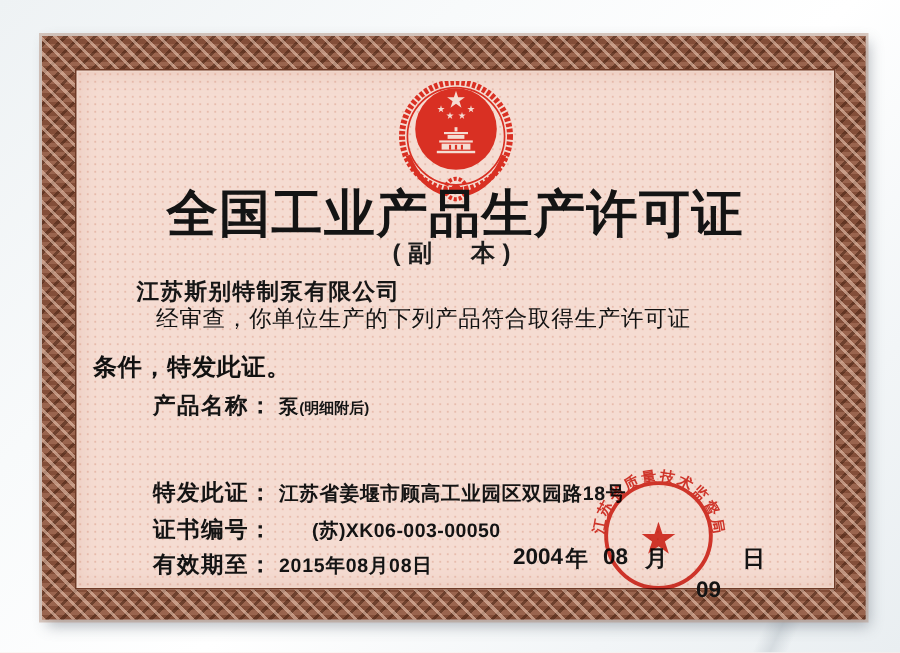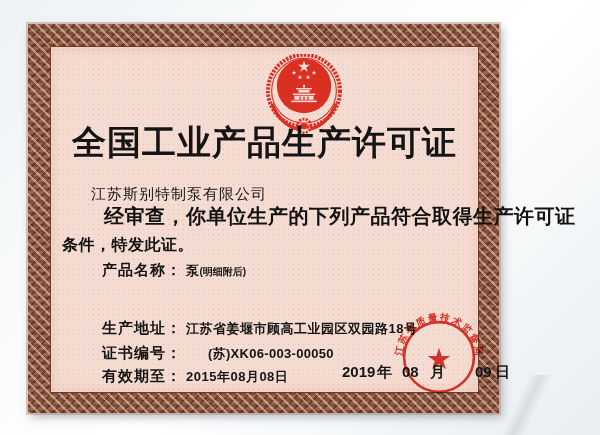--- a/index.html
+++ b/index.html
@@ -5,21 +5,21 @@
   html,body{margin:0;padding:0;}
   body{
     width:600px;height:435px;overflow:hidden;position:relative;
     font-family:"Liberation Sans","DejaVu Sans",sans-serif;
     background:linear-gradient(135deg,#eef2f4 0%,#f8fafb 30%,#ffffff 55%,#f2f5f7 80%,#e9eef1 100%);
   }
   .scan-crease{position:absolute;right:28px;bottom:0;width:90px;height:60px;
     background:linear-gradient(115deg,transparent 40%,rgba(170,180,188,.35) 50%,transparent 60%);}
   
   .cert{
-    position:absolute;left:28px;top:24px;width:471px;height:389px;
+    position:absolute;left:28px;top:24px;width:549px;height:389px;
     background-color:#8a5340;
     background-image:
       repeating-linear-gradient(45deg, rgba(240,205,185,.55) 0 2px, transparent 2px 7px),
       repeating-linear-gradient(-45deg, rgba(66,30,14,.5) 0 2px, transparent 2px 7px),
       repeating-linear-gradient(0deg, rgba(120,70,45,.4) 0 3px, rgba(190,140,110,.3) 3px 6px);
     padding:22px;box-sizing:border-box;
     box-shadow:0 0 0 2px rgba(178,140,120,.45), 3px 4px 9px rgba(90,100,110,.45);
   }
   .paper{
     position:relative;width:100%;height:100%;
@@ -28,33 +28,33 @@
     background-size:5px 5px;
     border:1px solid #6e3a26;
     box-shadow:inset 0 0 0 1px rgba(240,214,202,.9), inset 0 0 14px rgba(205,150,130,.35);
   }
   .abs{position:absolute;white-space:nowrap;}
   .emblem{left:213px;top:7px;width:80px;}
   .title{left:0;top:73px;width:100%;text-align:center;
     font-size:34px;font-weight:bold;color:#141414;letter-spacing:1px;}
   .subtitle{left:0;top:112px;width:100%;text-align:center;
     font-size:16px;font-weight:bold;color:#1c1c1c;letter-spacing:5px;}
-  .company{left:40px;top:138px;font-size:15px;font-weight:normal;color:#161616;letter-spacing:1px;text-align:center;}
-  .stmt1{left:53px;top:156px;font-size:20px;font-weight:bold;color:#111;letter-spacing:.5px;}
+  .company{left:40px;top:138px;font-size:15px;font-weight:bold;color:#161616;letter-spacing:1px;text-align:center;}
+  .stmt1{left:53px;top:156px;font-size:15px;font-weight:normal;color:#111;letter-spacing:.5px;}
   .stmt2{left:11px;top:188px;font-size:16px;font-weight:bold;color:#111;letter-spacing:.5px;}
   .field{left:51px;font-size:15px;font-weight:bold;color:#141414;}
   .f0{top:214px;text-align:right;}.f1{top:246px;}.f2{top:272px;}.f3{top:297px;}.f4{top:320px;}
   .flabel{letter-spacing:1px;}
   .fvalue{font-size:13px;margin-left:4px;letter-spacing:.5px;}
   .fvalue.mono{letter-spacing:.3px;margin-left:26px;}
   .fnote{font-size:10px;font-weight:bold;}
   .note{left:49px;top:333px;font-size:8.5px;font-weight:bold;color:#2a2a2a;letter-spacing:.5px;}
   .date{font-size:15px;font-weight:bold;color:#141414;top:316px;}
   .d-year{left:291px;}.d-yu{left:326px;}.d-month{left:351px;}.d-mu{left:379px;}
-  .d-day{left:424px;}.d-du{left:444px;}
+  .d-day{left:413px;margin-top:22px;}.d-du{left:444px;}
   .seal{left:340px;top:262px;width:96px;height:96px;opacity:.9;mix-blend-mode:multiply;}
 </style>
 </head>
 <body>
 
 <div class="scan-crease"></div>
 
 <div class="cert">
   <div class="paper">
 
@@ -91,40 +91,41 @@
         <rect x="34" y="58.2" width="32" height="2"></rect>
       </g>
       <g fill="#d93023">
         <rect x="44.2" y="53.2" width="1.7" height="4"></rect>
         <rect x="49.1" y="53.2" width="1.8" height="4"></rect>
         <rect x="54.1" y="53.2" width="1.7" height="4"></rect>
       </g>
     </svg>
 
     <div class="abs title">全国工业产品生产许可证</div>
+    <div class="abs subtitle">(副　本)</div>
 
     <div class="abs company">江苏斯别特制泵有限公司</div>
     <div class="abs stmt1">经审查，你单位生产的下列产品符合取得生产许可证</div>
     <div class="abs stmt2">条件，特发此证。</div>
 
     <div class="abs field f0">
       <span class="flabel">产品名称：</span><span class="fvalue">泵</span><span class="fnote">(明细附后)</span>
     </div>
     <div class="abs field f2">
-      <span class="flabel">生产地址：</span><span class="fvalue">江苏省姜堰市顾高工业园区双园路18号</span>
+      <span class="flabel">特发此证：</span><span class="fvalue">江苏省姜堰市顾高工业园区双园路18号</span>
     </div>
     <div class="abs field f3">
       <span class="flabel">证书编号：</span><span class="fvalue mono">(苏)XK06-003-00050</span>
     </div>
     <div class="abs field f4">
       <span class="flabel">有效期至：</span><span class="fvalue">2015年08月08日</span>
     </div>
 
 
-    <span class="abs date d-year">2019</span>
+    <span class="abs date d-year">2004</span>
     <span class="abs date d-yu">年</span>
     <span class="abs date d-month">08</span>
     <span class="abs date d-mu">月</span>
     <span class="abs date d-day">09</span>
     <span class="abs date d-du">日</span>
 
     <svg class="abs seal" viewBox="0 0 110 110" xmlns="http://www.w3.org/2000/svg">
       <circle cx="55" cy="55" r="40" fill="none" stroke="#d4281c" stroke-width="3"></circle>
       <path id="sealArc" d="M 20,79 A 42,42 0 1 1 90,79" fill="none"></path>
       <use href="#star" transform="translate(55,58) scale(1.35)" fill="#d4281c"></use>

